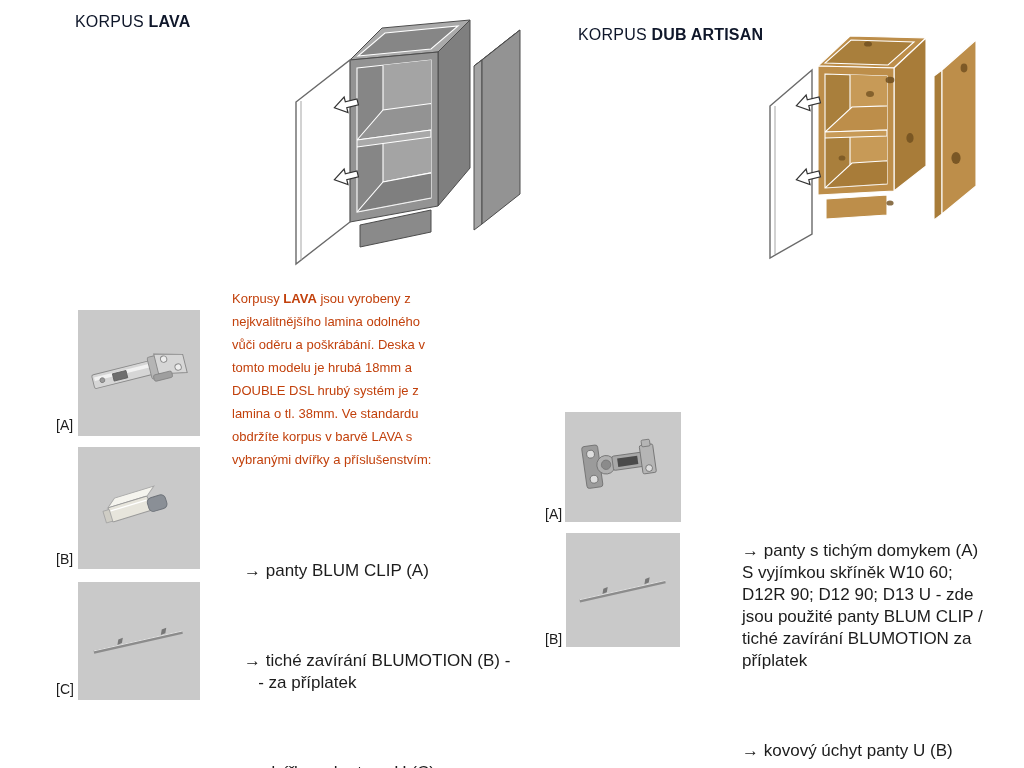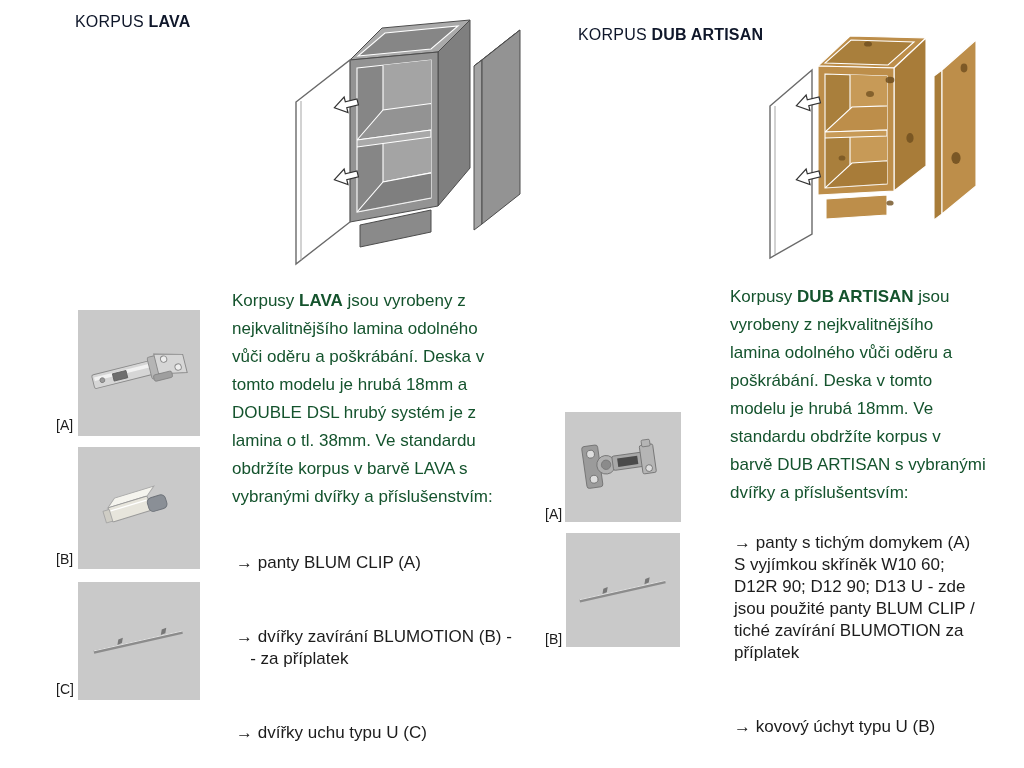--- a/index.html
+++ b/index.html
@@ -4,24 +4,24 @@
 <style>
   html,body{margin:0;padding:0;background:#fff;}
   #canvas{
     position:relative;width:1024px;height:768px;background:#fff;
     font-family:"Liberation Sans",sans-serif;color:var(--text,#1f1f1f);
     overflow:hidden;
   }
   .abs{position:absolute;}
   .title{font-size:16px;color:#0f172a;letter-spacing:.2px;}
   .title b{font-weight:700;}
-  .para{font-size:17px;line-height:28px;white-space:pre-wrap;color:#14532d;}
+  .para{font-size:13px;line-height:23px;white-space:pre-wrap;color:#c2410c;}
   .para b{font-weight:700;}
   .bullets{font-size:17px;line-height:22px;white-space:pre-wrap;color:#1c1c1c;}
-  .bullet{margin:4px;}
+  .bullet{margin:12px;}
   .hw-box{position:absolute;background:var(--box-bg,#c9c9c9);display:flex;align-items:center;justify-content:center;}
   .hw-box svg{width:92%;height:92%;}
   .hw-label{position:absolute;font-size:14px;color:#1c1c1c;}
   
   .f-lava{fill:var(--lava-body);} .f-lava-side{fill:var(--lava-side);}
   .f-lava-int{fill:var(--lava-interior);} .f-lava-back{fill:var(--lava-back);}
   .f-lava-top{fill:var(--lava-light);} .f-plinth{fill:var(--lava-plinth);}
   .s-dark{stroke:var(--outline);stroke-width:1;} .s-white{stroke:#ffffff;stroke-width:1.1;}
   .f-white{fill:#ffffff;}
   .f-wood{fill:var(--wood-body);} .f-wood-side{fill:var(--wood-side);}
@@ -118,21 +118,21 @@
 nejkvalitnějšího lamina odolného
 vůči oděru a poškrábání. Deska v
 tomto modelu je hrubá 18mm a
 DOUBLE DSL hrubý systém je z
 lamina o tl. 38mm. Ve standardu
 obdržíte korpus v barvě LAVA s
 vybranými dvířky a příslušenstvím:</span></div>
 
   <div class="abs bullets" style="left:232px;top:504px;width:320px;">
     <div class="bullet">→ panty BLUM CLIP (A)</div>
-    <div class="bullet">→ dvířky zavírání BLUMOTION (B) -
+    <div class="bullet">→ tiché zavírání BLUMOTION (B) -
    - za příplatek</div>
     <div class="bullet">→ dvířky uchu typu U (C)</div>
   </div>
 
   <div class="abs title" style="left:578px;top:26px;"><span>KORPUS </span><b>DUB ARTISAN</b></div>
 
   <svg class="abs" style="left:742px;top:18px;" width="250" height="252" viewBox="0 0 250 252">
 
     <polygon class="f-wood s-white" points="76,48 152,50 184,20 108,18"></polygon>
     <polygon class="f-wood-int s-white" points="83,45 146,47 172,24 109,22"></polygon>
@@ -199,32 +199,24 @@
   <div class="hw-box" style="left:566px;top:533px;width:114px;height:114px;">
     <svg viewBox="0 0 120 120">
       <line x1="10" y1="72" x2="108" y2="50" stroke="#8c8c8c" stroke-width="3.6"></line>
       <line x1="10" y1="70.6" x2="108" y2="48.6" stroke="#e3e3e3" stroke-width="1.1"></line>
       <polygon points="36,64 41,62 42,56 37,58" fill="#777777"></polygon>
       <polygon points="84,53 89,51 90,45 85,47" fill="#777777"></polygon>
     </svg>
   </div>
   <div class="hw-label" style="left:545px;top:631px;">[B]</div>
 
-  <div class="abs para" style="left:730px;top:283px;width:290px;"><span>Korpusy </span><b>DUB ARTISAN</b><span> jsou
-vyrobeny z nejkvalitnějšího
-lamina odolného vůči oděru a
-poškrábání. Deska v tomto
-modelu je hrubá 18mm. Ve
-standardu obdržíte korpus v
-barvě DUB ARTISAN s vybranými
-dvířky a příslušentsvím:</span></div>
 
   <div class="abs bullets" style="left:730px;top:484px;width:290px;">
     <div class="bullet">→ panty s tichým domykem (A)
 S vyjímkou skříněk W10 60;
 D12R 90; D12 90; D13 U - zde
 jsou použité panty BLUM CLIP /
 tiché zavírání BLUMOTION za
 příplatek</div>
-    <div class="bullet">→ kovový úchyt typu U (B)</div>
+    <div class="bullet">→ kovový úchyt panty U (B)</div>
   </div>
 
 </div>
 
 </body></html>

